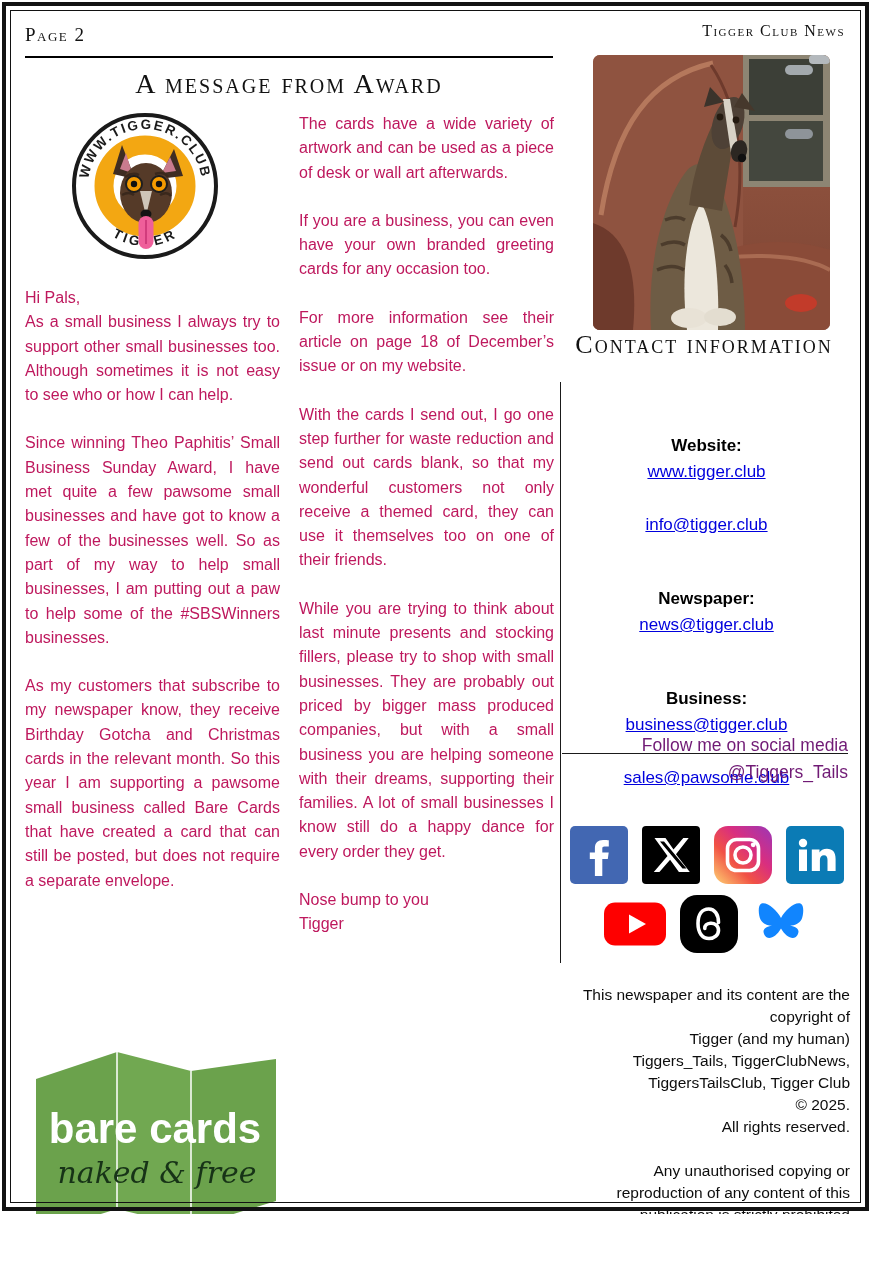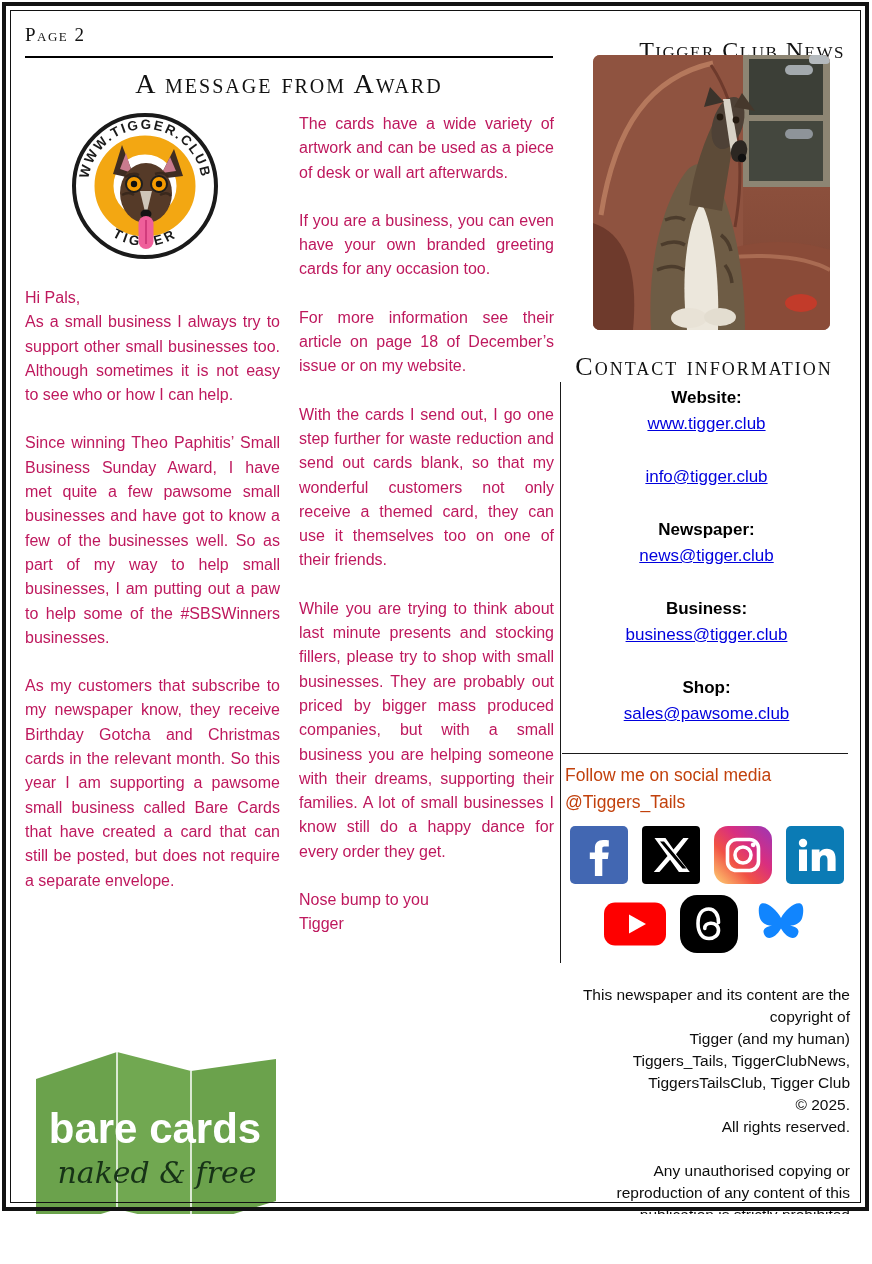--- a/index.html
+++ b/index.html
@@ -3,48 +3,48 @@
 <meta charset="utf-8">
 <style>
   html,body { margin:0; padding:0; background:#fff; font-family:"Liberation Sans",sans-serif; }
   .page { position:relative; width:872px; height:1214px; background:#fff; overflow:hidden; }
   .frame-outer { position:absolute; left:2px; top:2px; right:3px; bottom:3px; border:4px solid #121212; pointer-events:none; z-index:50; }
   .frame-inner { position:absolute; left:10px; top:10px; right:11px; bottom:11px; border:1px solid #121212; pointer-events:none; z-index:50; }
 
   .smallcaps { font-family:"Liberation Serif","DejaVu Serif",serif; font-variant:small-caps; color:#121212; }
 
   .page-label { position:absolute; left:25px; top:24px; font-size:19px; letter-spacing:1.5px; }
-  .masthead   { position:absolute; right:27px; top:37px; font-size:24px; letter-spacing:1.5px;margin-left:44px; }
+  .masthead   { position:absolute; right:27px; top:22px; font-size:16px; letter-spacing:1.5px;margin-left:44px; }
   .header-rule { position:absolute; left:25px; top:56px; width:528px; height:2px; background:#000; }
 
   .article-title { position:absolute; left:25px; top:68px; width:528px; text-align:center;
                    font-size:28px; letter-spacing:2px; }
 
   .col { position:absolute; width:255px; font-size:16px; line-height:24.3px; color:#be185d; text-align:justify; }
   .col p { margin:0 0 24px 0; white-space:pre-line; }
   .col p.align-left { text-align:left; }
   .col-left { left:25px; top:286px; }
   .col-mid  { left:299px; top:112px; }
 
   .tigger-logo { position:absolute; left:70px; top:111px; }
   .bare-cards  { position:absolute; left:34px; top:1046px; }
   .dog-photo   { position:absolute; left:593px; top:55px; }
 
-  .contact-heading { position:absolute; left:558px; top:352px; width:292px; text-align:center;
+  .contact-heading { position:absolute; left:558px; top:330px; width:292px; text-align:center;
                      font-size:26px; letter-spacing:2px; }
   .v-divider { position:absolute; left:560px; top:382px; width:1px; height:581px; background:#1a1a1a; }
   .h-divider { position:absolute; left:562px; top:753px; width:286px; height:1px; background:#1a1a1a; }
 
   .contact-block { position:absolute; left:565px; top:385px; width:283px; text-align:center; }
   .contact-group { margin-bottom:27px; }
-  .contact-label { font-weight:bold; font-size:17px; line-height:26px; color:#000; }
+  .contact-label { font-weight:bold; font-size:17px; line-height:26px; color:#000;margin-top:48px; }
   .contact-link  { font-size:17px; line-height:26px; color:#0000dd; text-decoration:underline; cursor:pointer; display:inline-block; }
 
-  .social-text { position:absolute; left:565px; top:762px; width:283px; text-align:left;
-                 font-size:17.5px; line-height:27px; color:#c2410c; }
+  .social-text { position:absolute; left:565px; top:732px; width:283px; text-align:right;
+                 font-size:17.5px; line-height:27px; color:#701a75; }
   .social-icons { position:absolute; left:565px; top:826px; width:283px; }
   .icon-row { display:flex; justify-content:center; align-items:center; gap:14px; margin-bottom:11px; }
   .icon-row svg { display:block; cursor:pointer; }
 
   .footer-block { position:absolute; left:558px; top:984px; width:292px; text-align:right;
                   font-size:15.5px; line-height:22px; color:#0d0d0d; }
   .footer-block p { margin:0; white-space:pre-line; }
   .footer-block p + p { margin-top:22px; }
 </style>
 </head>
@@ -170,21 +170,20 @@
     </div>
     <div class="contact-group">
       <div class="contact-label">Newspaper:</div>
       <span class="contact-link">news@tigger.club</span>
     </div>
     <div class="contact-group">
       <div class="contact-label">Business:</div>
       <span class="contact-link">business@tigger.club</span>
     </div>
     <div class="contact-group">
-      <div class="contact-label">Shop:</div>
       <span class="contact-link">sales@pawsome.club</span>
     </div>
   </div>
 
   <div class="h-divider"></div>
 
   <div class="social-text">
     <div>Follow me on social media</div>
     <div>@Tiggers_Tails</div>
   </div>

